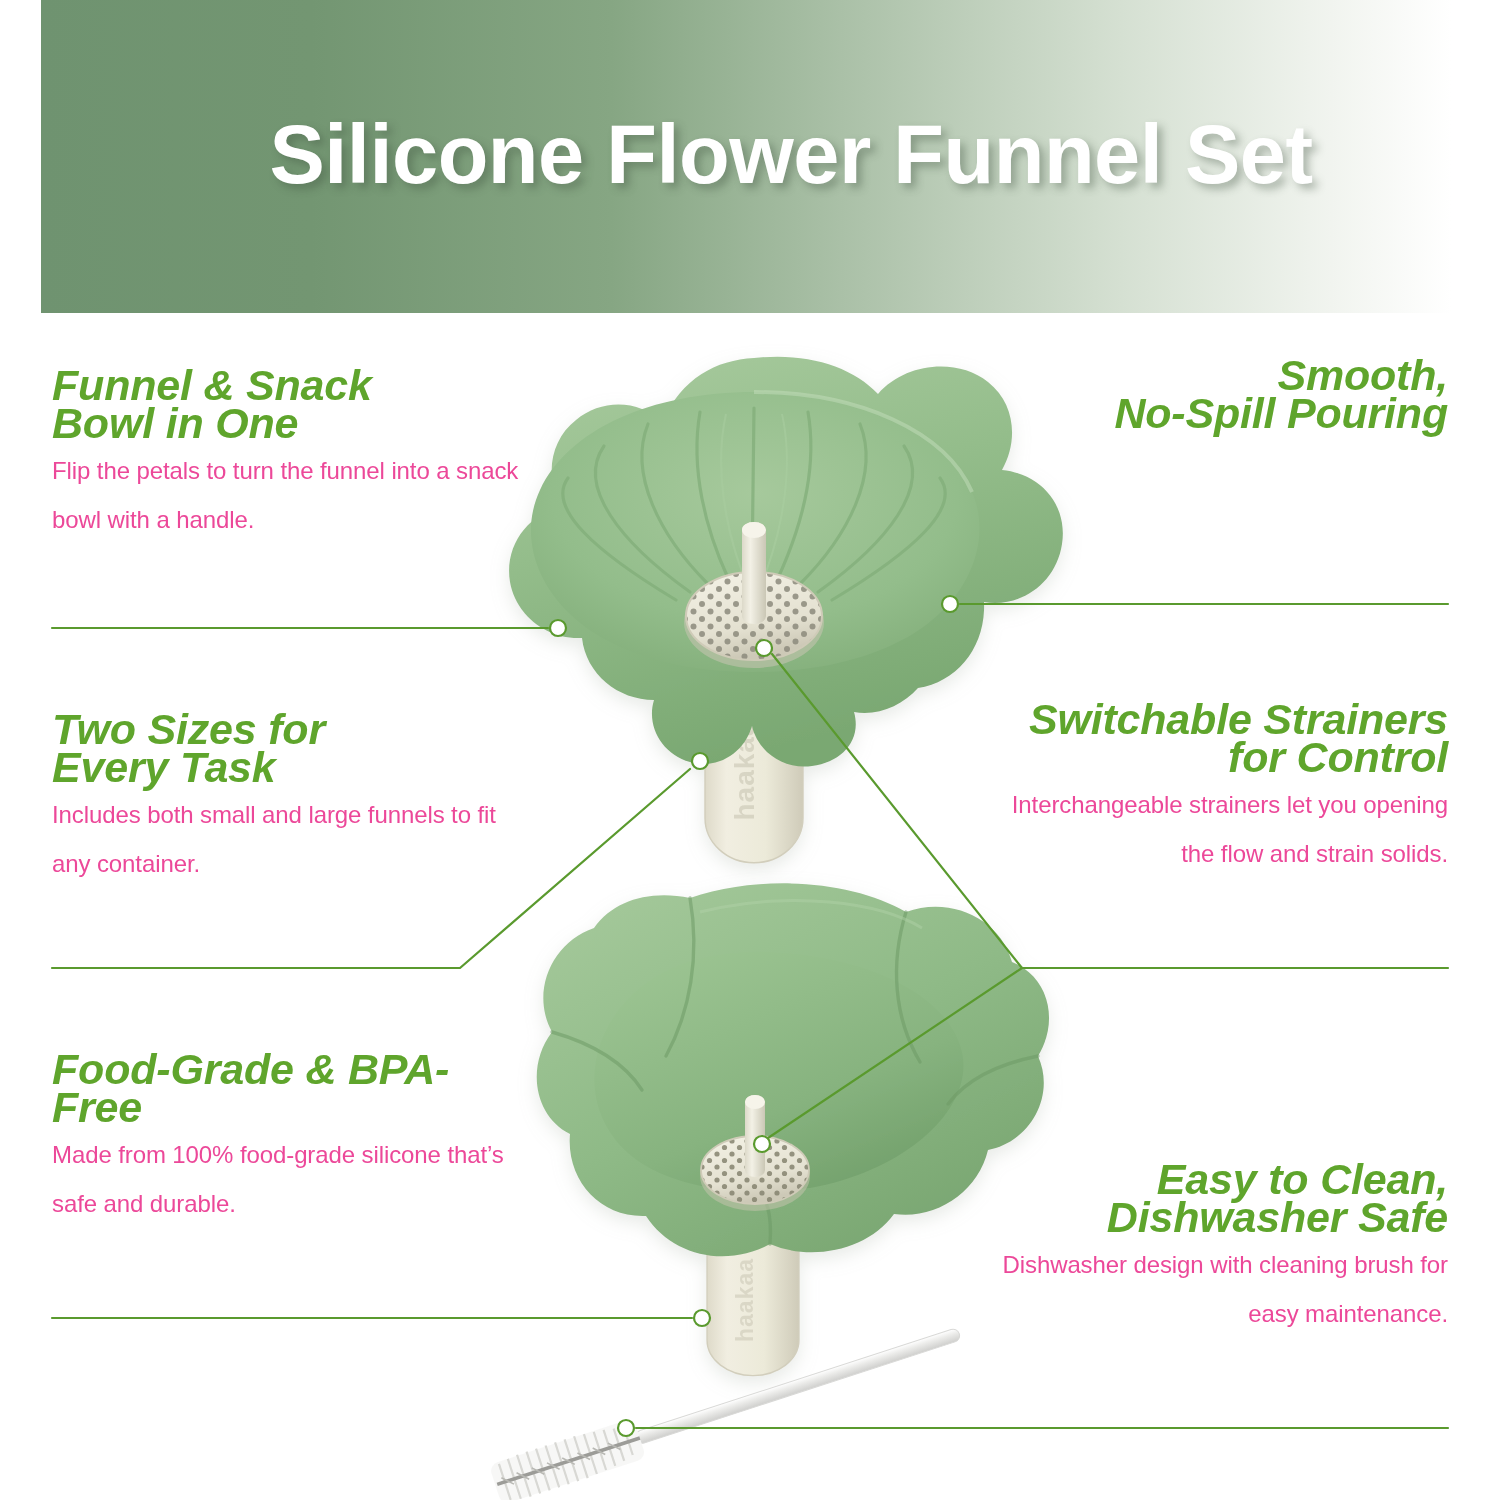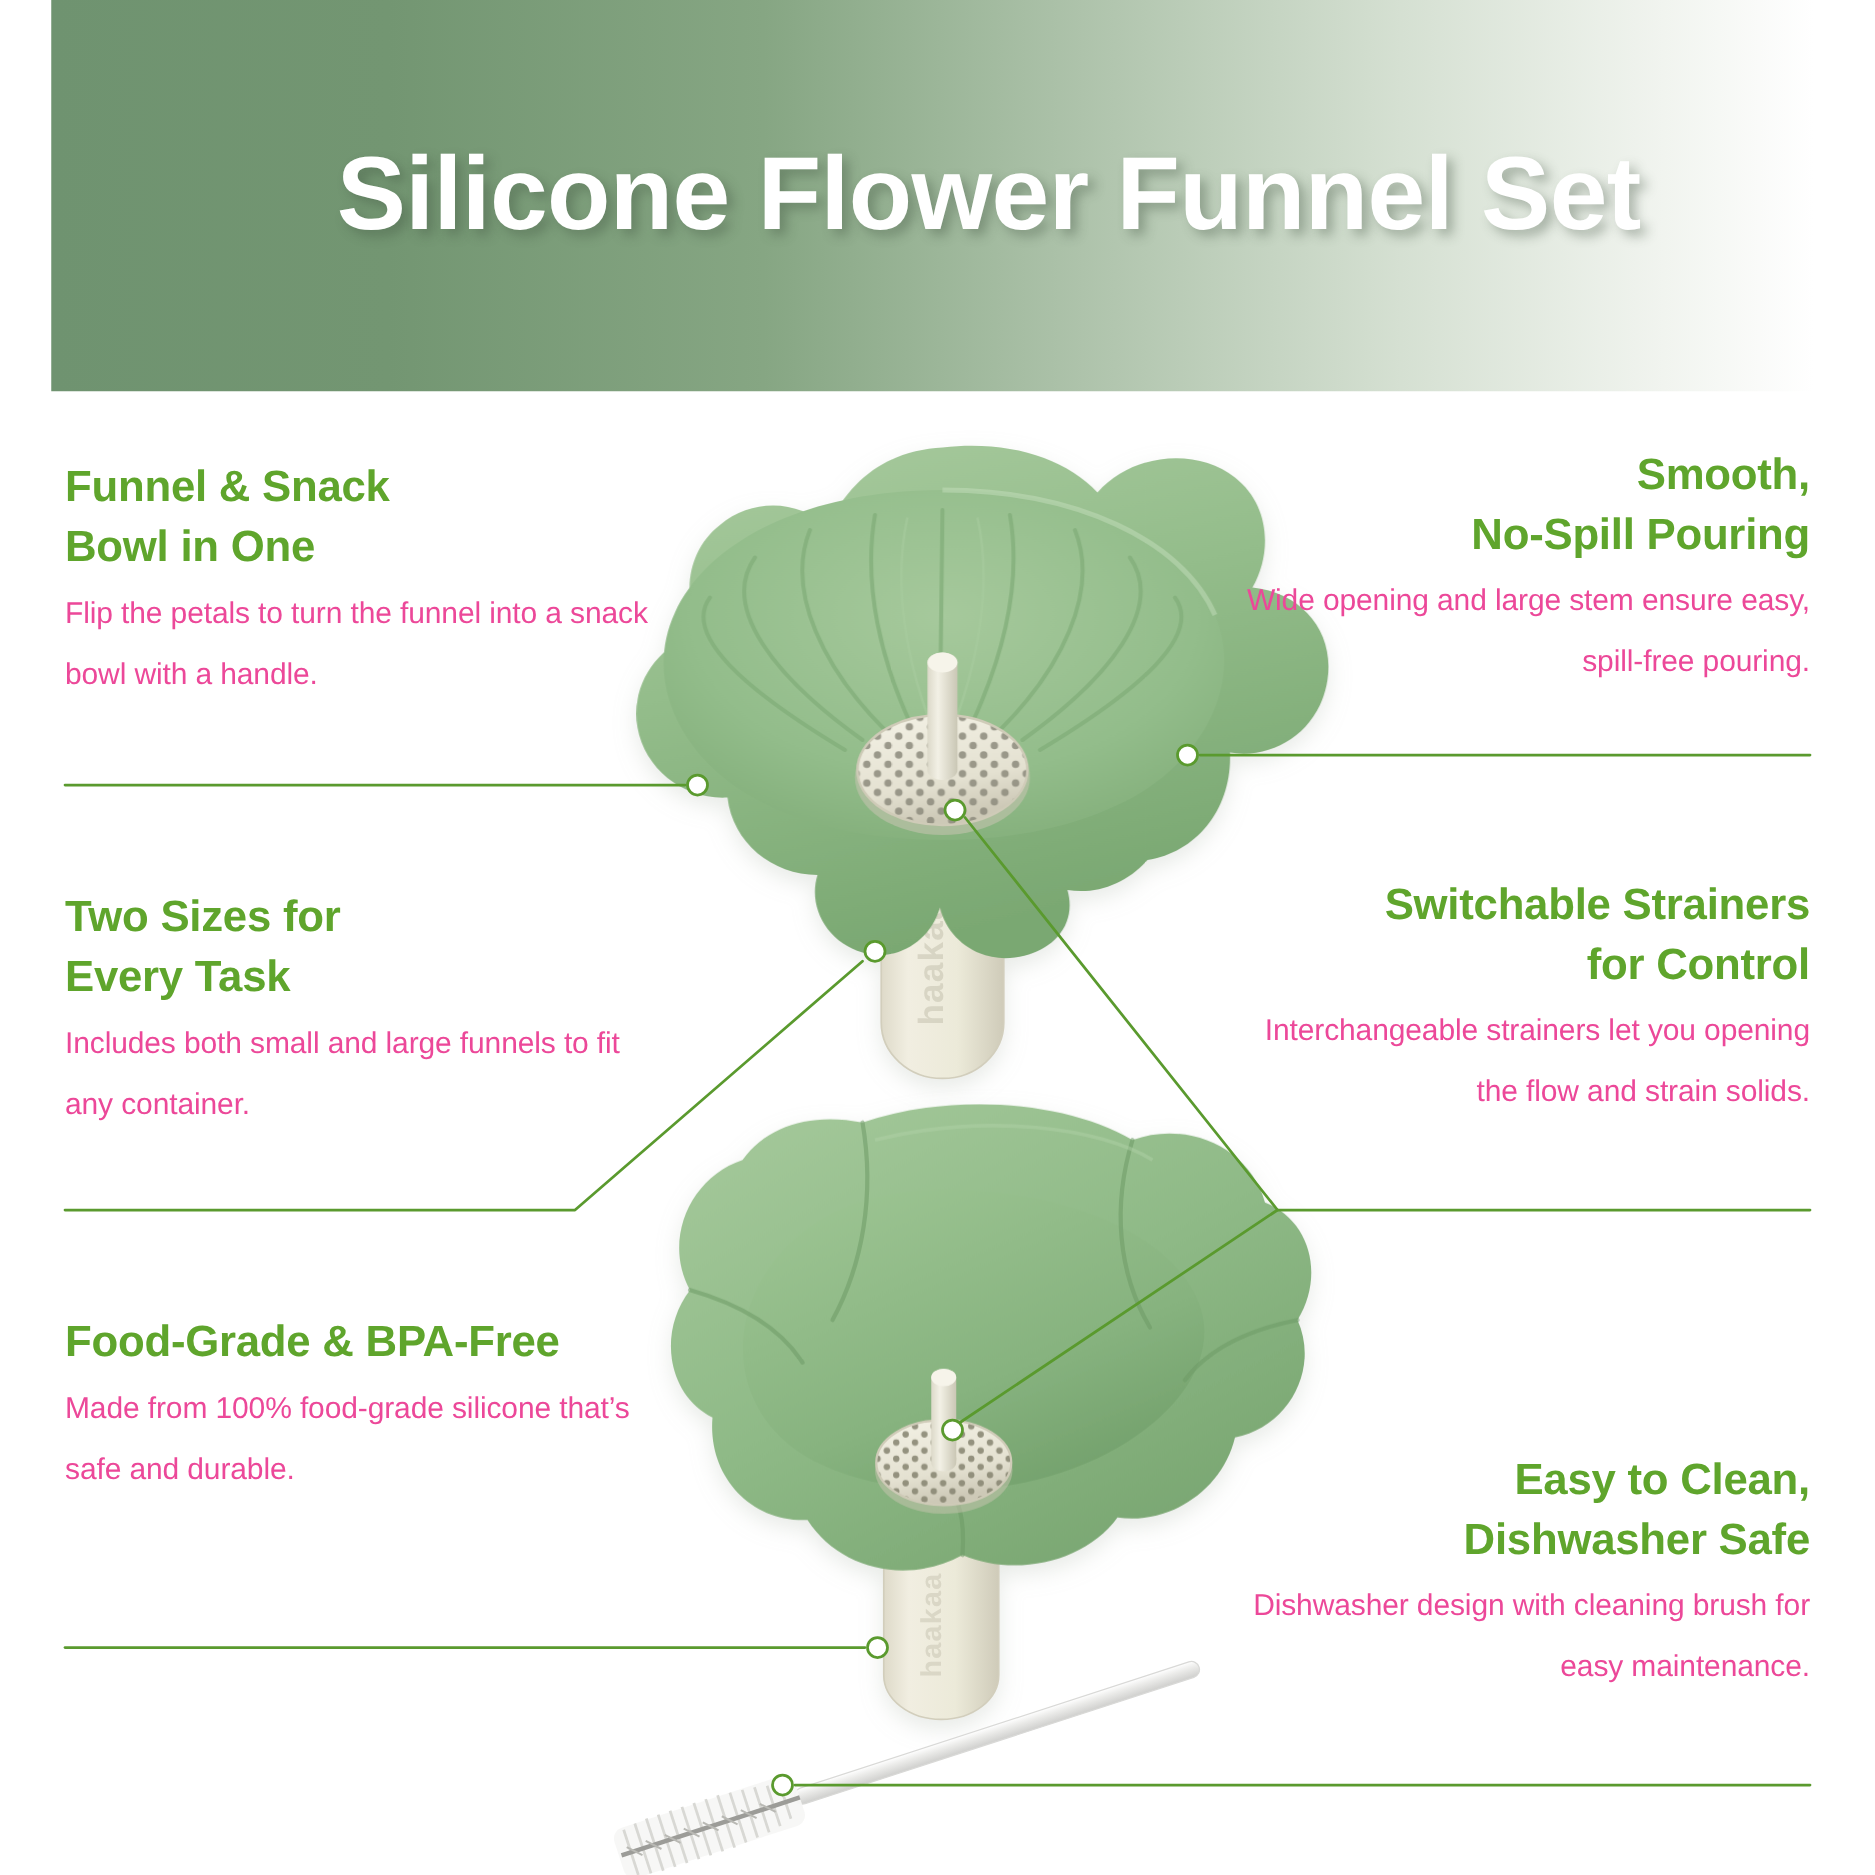--- a/index.html
+++ b/index.html
@@ -27,22 +27,22 @@
     text-shadow:5px 5px 9px rgba(60,80,60,.38);
     white-space:nowrap;
     padding-bottom:4px;box-sizing:border-box;
   }
 
   
   .feature{position:absolute;width:470px;}
   .feature.left{left:52px;text-align:left;}
   .feature.right{right:52px;text-align:right;}
   .f-title{
-    color:#5fa52c;font-weight:bold;font-size:35px;line-height:48px;
-    margin:0 0 4px 0;letter-spacing:-0.2px;
+    color:#5fa52c;font-weight:bold;font-size:43px;line-height:38px;
+    margin:0 0 4px 0;letter-spacing:-0.2px;font-style:italic;
   }
   .f-body{
     color:#ec4899;font-weight:400;font-size:24px;line-height:49px;
     margin:0;letter-spacing:-0.1px;
   }
 
   .f1{top:366px;}
   .f2{top:710px;}
   .f3{top:1050px;}
   .f4{top:356px;}
@@ -332,21 +332,20 @@
     <div class="f-body">Includes both small and large funnels to fit any container.</div>
   </div>
 
   <div class="feature left f3">
     <div class="f-title">Food-Grade &amp; BPA-Free</div>
     <div class="f-body">Made from 100% food-grade silicone that’s safe and durable.</div>
   </div>
 
   <div class="feature right f4">
     <div class="f-title">Smooth,<br>No-Spill Pouring</div>
-    <div class="f-body">Wide opening and large stem ensure easy, spill-free pouring.</div>
   </div>
 
   <div class="feature right f5">
     <div class="f-title">Switchable Strainers<br>for Control</div>
     <div class="f-body">Interchangeable strainers let you opening the flow and strain solids.</div>
   </div>
 
   <div class="feature right f6">
     <div class="f-title">Easy to Clean,<br>Dishwasher Safe</div>
     <div class="f-body">Dishwasher design with cleaning brush for easy maintenance.</div>

